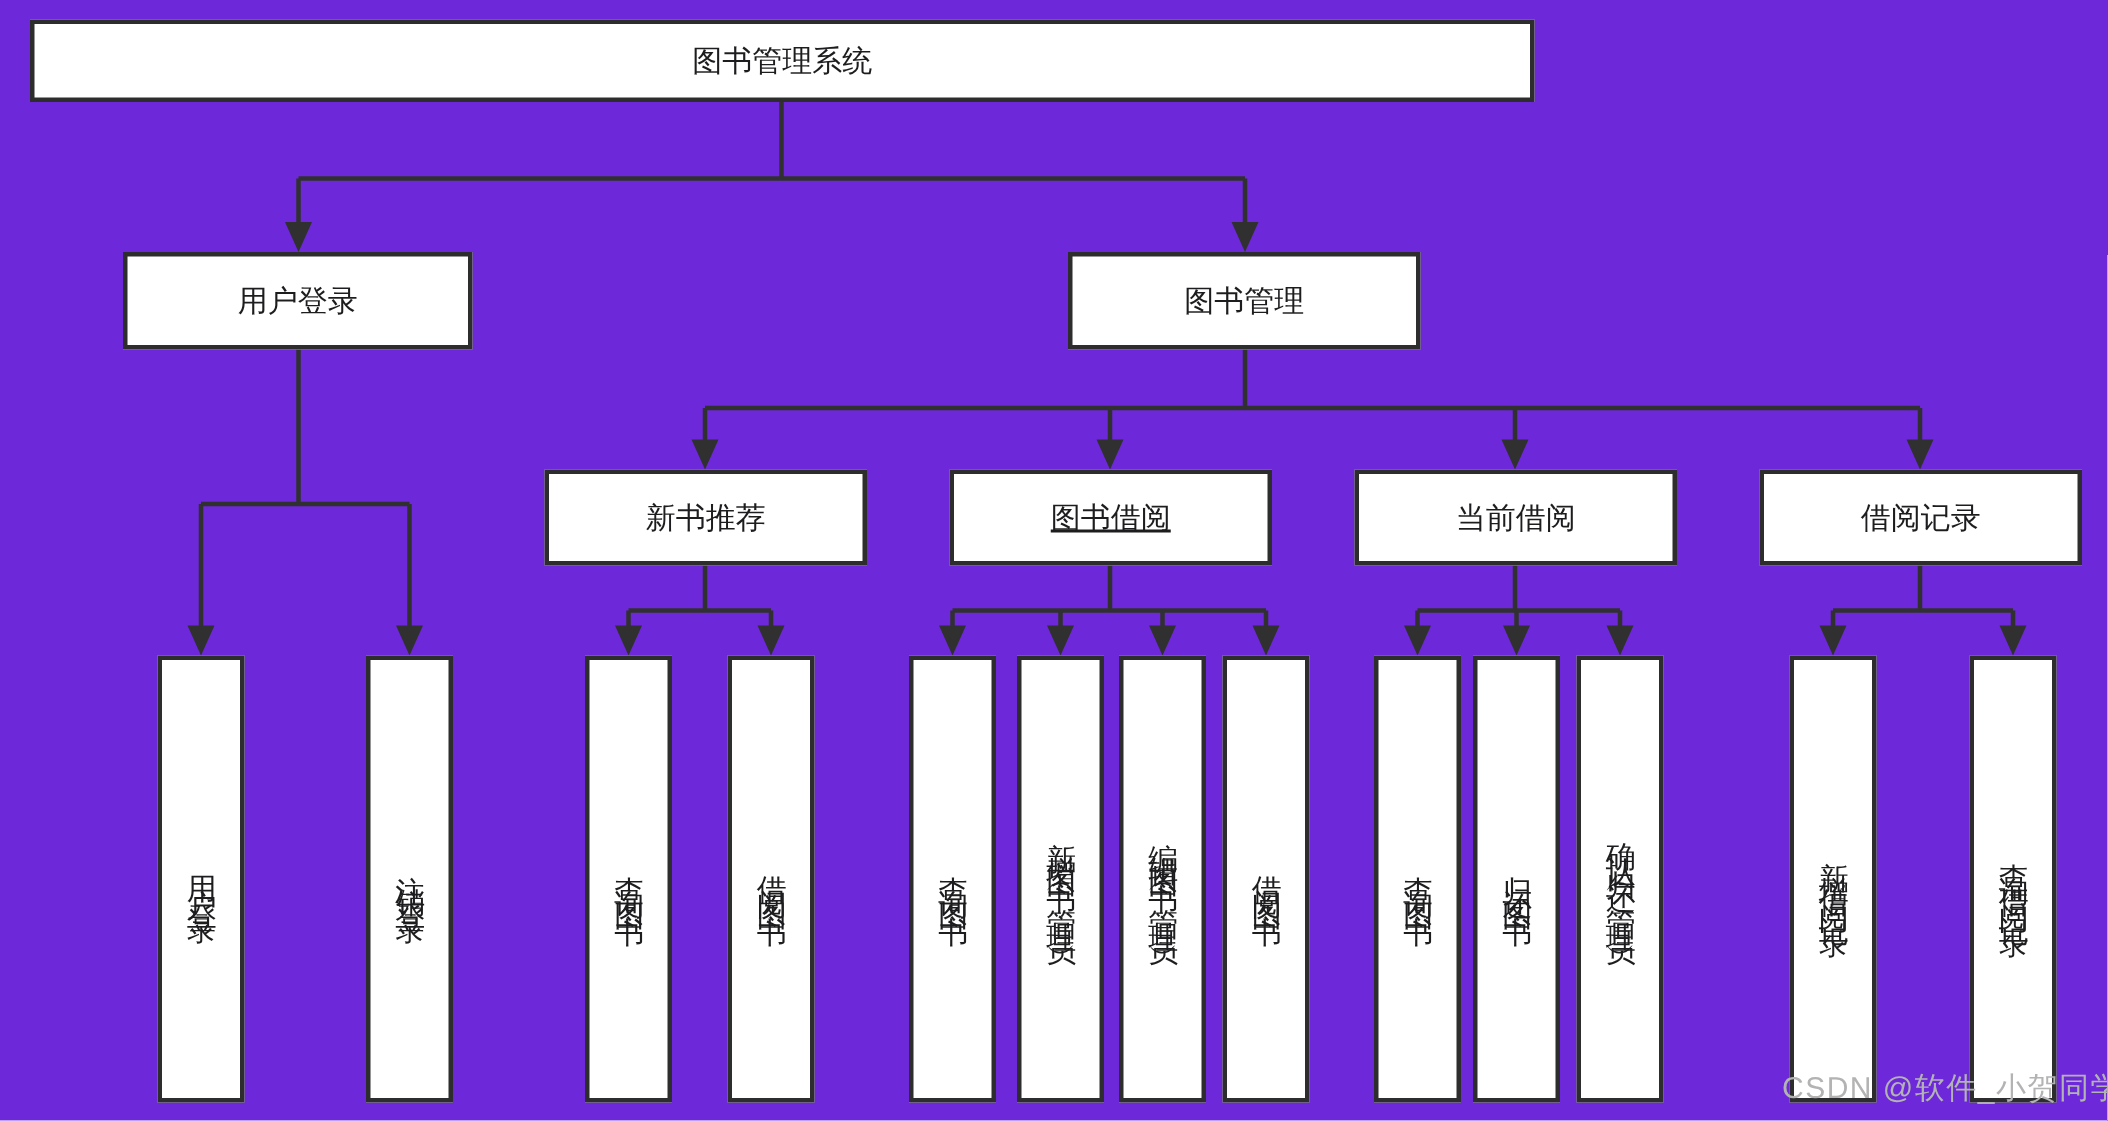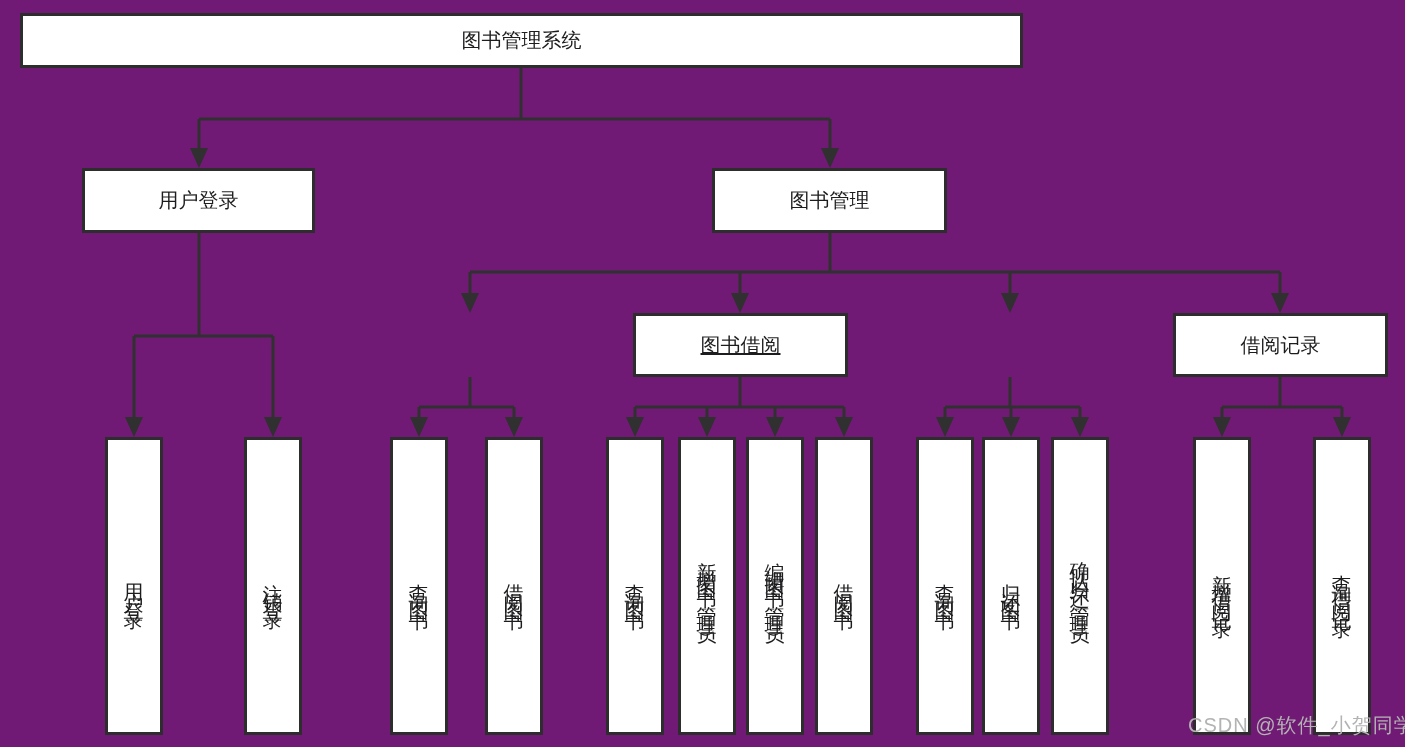--- a/index.html
+++ b/index.html
@@ -1,17 +1,17 @@
 <!DOCTYPE html>
 <html><head>
 <meta charset="utf-8">
 <style>
   html,body{margin:0;padding:0;background:#ffffff;}
   .canvas{
-    position:relative;width:1405px;height:747px;background:#701a75;
+    position:relative;width:1405px;height:747px;background:#6d28d9;
     font-family:"Liberation Sans","DejaVu Sans",sans-serif;overflow:hidden;
   }
   .connectors{position:absolute;left:0;top:0;width:1405px;height:747px;}
   .box{
     position:absolute;box-sizing:border-box;background:#ffffff;
     border:3px solid #2d2d2d;display:flex;align-items:center;justify-content:center;
     color:#1d1d1f;font-size:20px;white-space:nowrap;
   }
   .root{left:20px;top:13px;width:1003px;height:55px;}
   .l2{top:168px;height:65px;}
@@ -58,22 +58,28 @@
     <span>图书管理系统</span>
   </div>
 
   <div class="box l2 l2a">
     <span>用户登录</span>
   </div>
   <div class="box l2 l2b">
     <span>图书管理</span>
   </div>
 
+  <div class="box l3 l3a">
+    <span>新书推荐</span>
+  </div>
   <div class="box l3 l3b">
     <span>图书借阅</span>
+  </div>
+  <div class="box l3 l3c">
+    <span>当前借阅</span>
   </div>
   <div class="box l3 l3d">
     <span>借阅记录</span>
   </div>
 
   <div class="box leaf" style="left:105px">
     <span class="vtext">用户登录</span>
   </div>
   <div class="box leaf" style="left:244px">
     <span class="vtext">注销登录</span>

